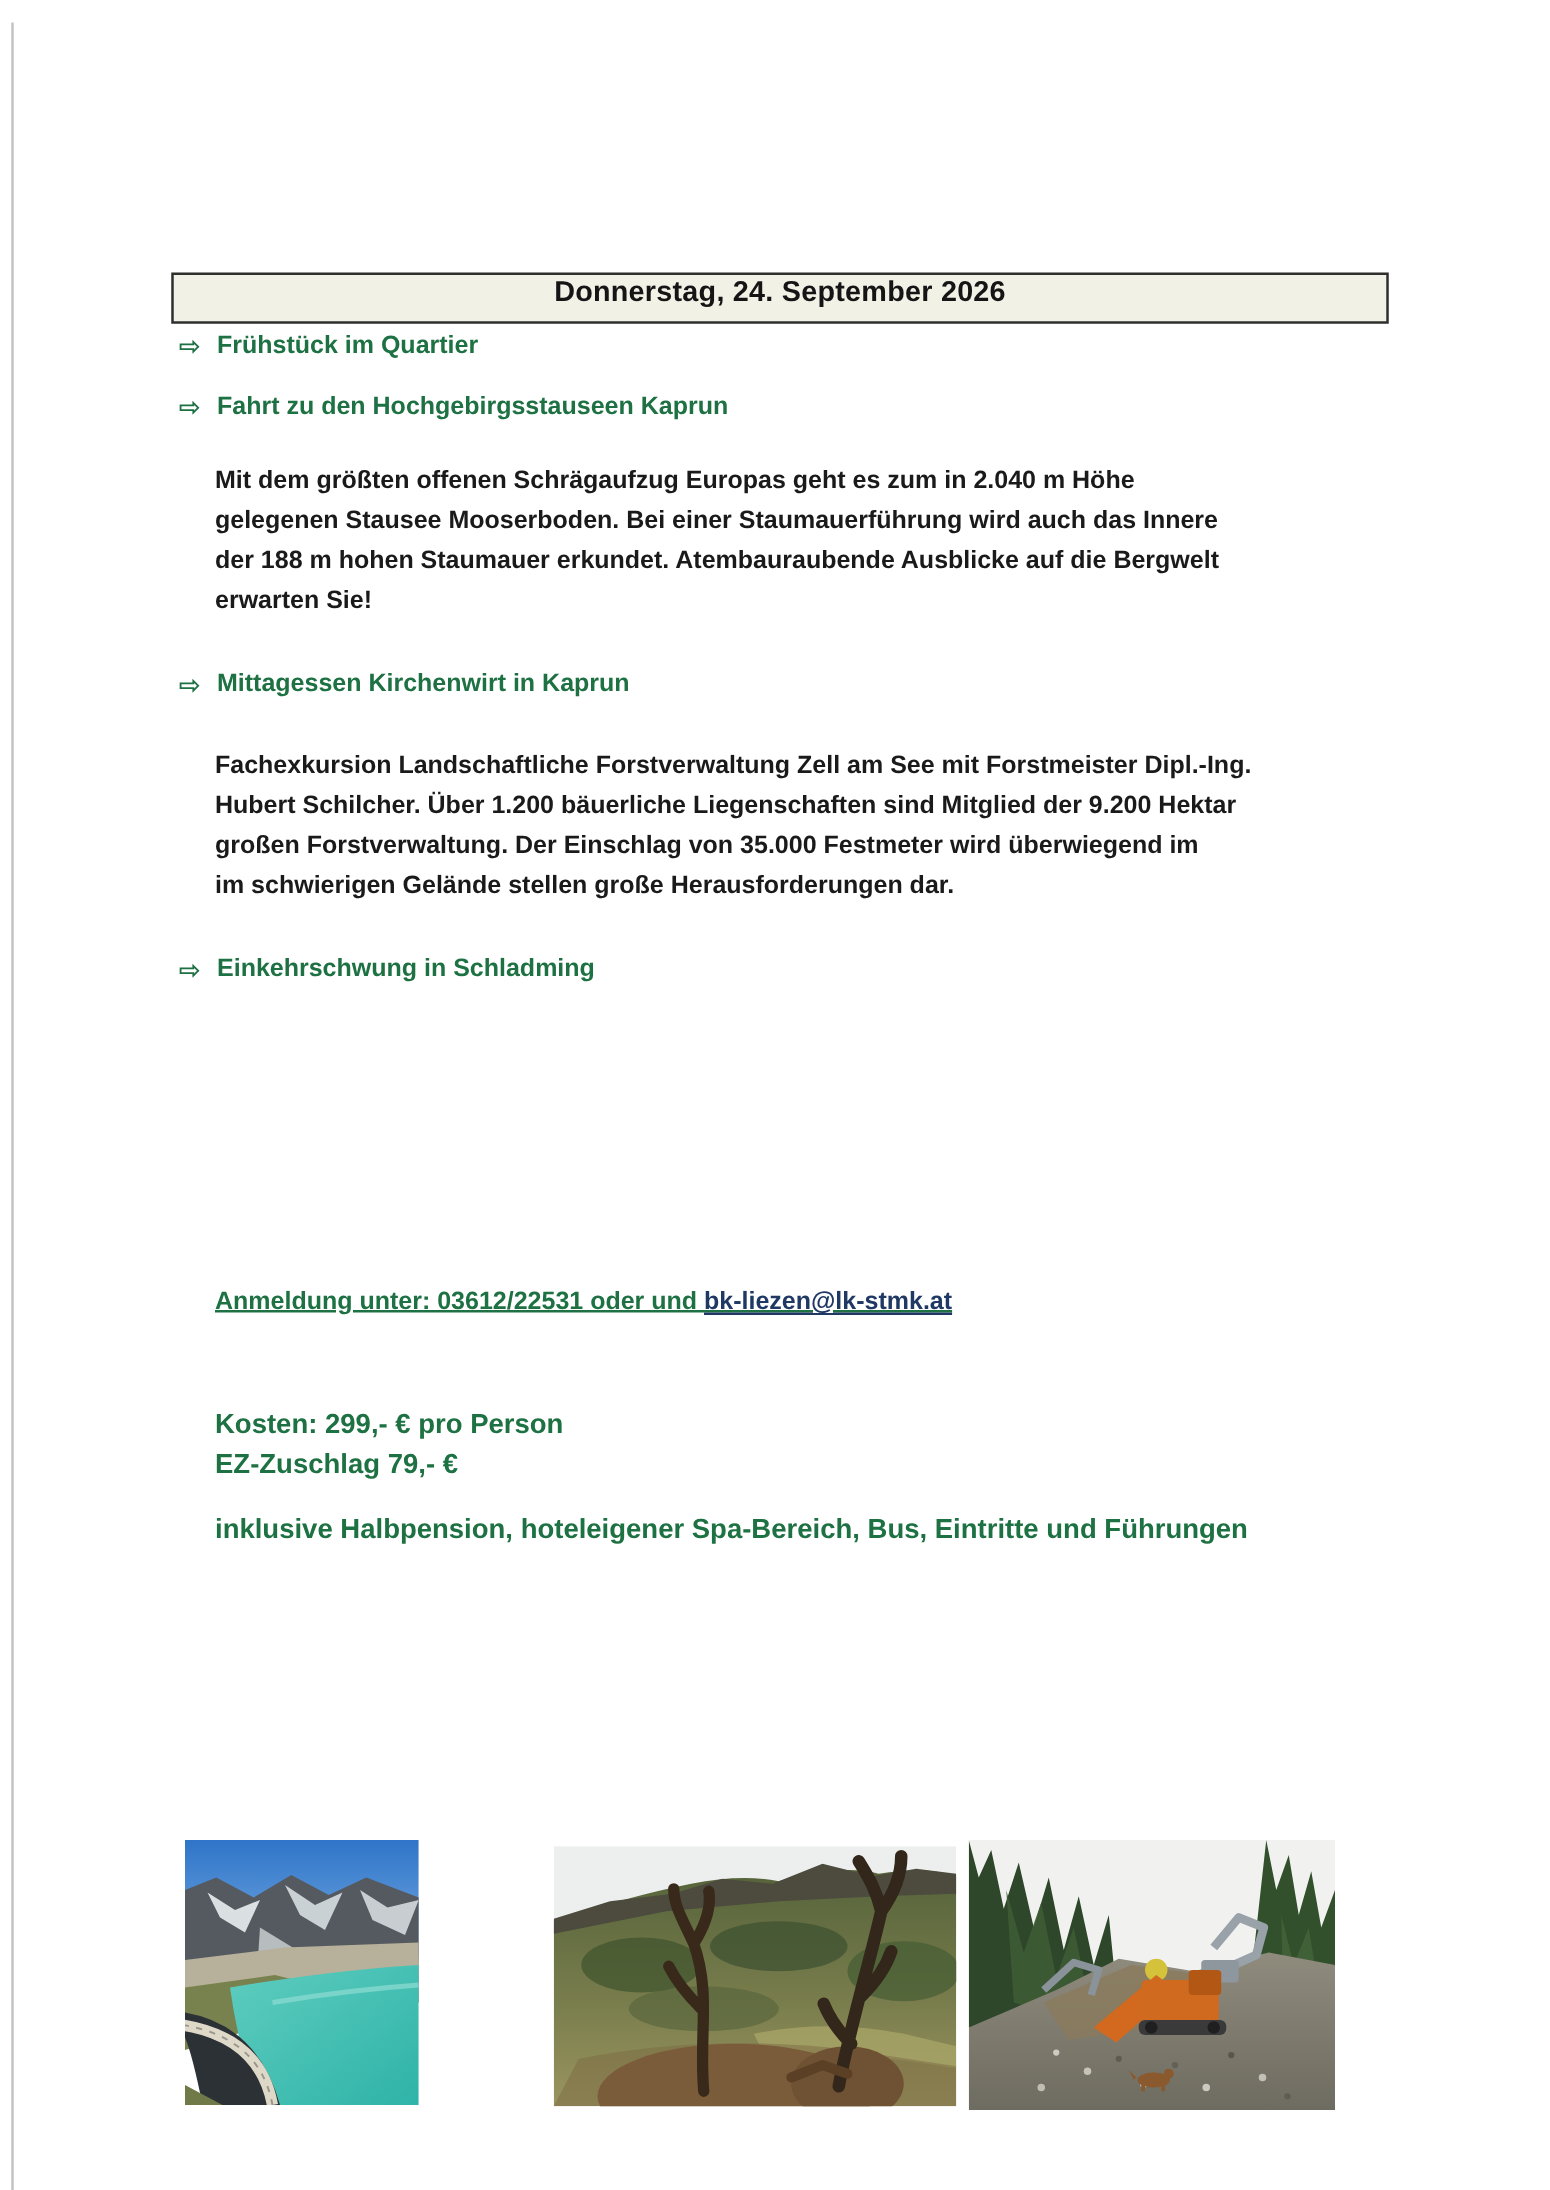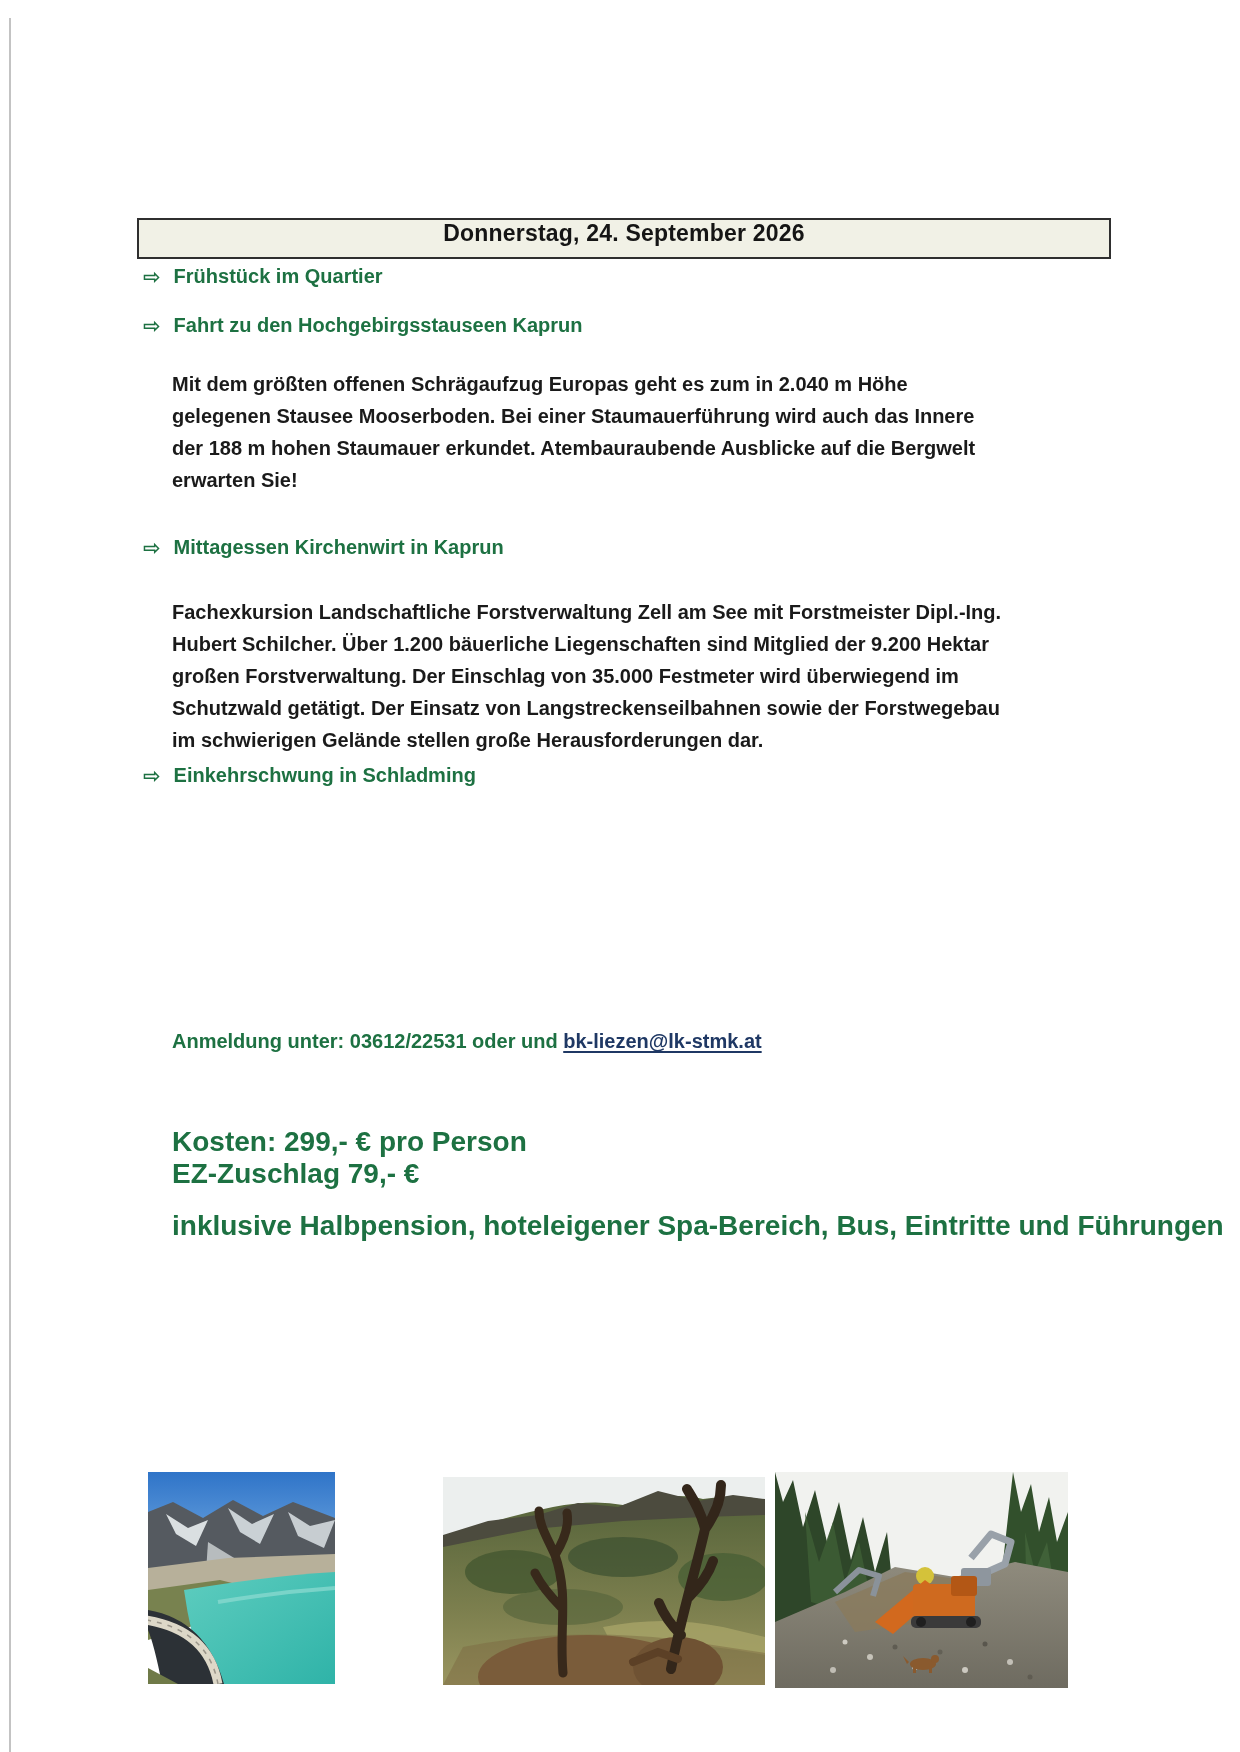--- a/index.html
+++ b/index.html
@@ -35,29 +35,29 @@
     font-family:"DejaVu Sans", sans-serif;
     font-size:21px;line-height:20px;color:#1d7142;
   }
   .para{
     position:absolute;left:172px;width:940px;
     font-size:20px;line-height:32px;color:#1a1a1a;
   }
   .para .line{white-space:nowrap;}
   .reg-line{
     position:absolute;left:172px;top:1030px;
-    font-size:20px;color:#1d7142;white-space:nowrap;
+    font-size:20px;color:#1d7142;white-space:nowrap;text-decoration:underline;
   }
   .reg-line a{
     color:#1f3864;text-decoration:underline;text-underline-offset:3px;
     font-weight:700;
   }
   .cost-line{
     position:absolute;left:172px;
-    font-size:28px;color:#1d7142;white-space:nowrap;
+    font-size:22px;color:#1d7142;white-space:nowrap;
   }
   .photo{
     position:absolute;display:block;
   }
   .photo svg{display:block;width:100%;height:100%;}
 </style>
 </head>
 <body>
 
 <div class="page">
@@ -87,21 +87,20 @@
 
   <div class="bullet" style="top:536px;">
     <span class="arrow">⇨</span>
     <span>Mittagessen Kirchenwirt in Kaprun</span>
   </div>
 
   <div class="para" style="top:596px;">
     <div class="line">Fachexkursion Landschaftliche Forstverwaltung Zell am See mit Forstmeister Dipl.-Ing.</div>
     <div class="line">Hubert Schilcher. Über 1.200 bäuerliche Liegenschaften sind Mitglied der 9.200 Hektar</div>
     <div class="line">großen Forstverwaltung. Der Einschlag von 35.000 Festmeter wird überwiegend im</div>
-    <div class="line">Schutzwald getätigt. Der Einsatz von Langstreckenseilbahnen sowie der Forstwegebau</div>
     <div class="line">im schwierigen Gelände stellen große Herausforderungen dar.</div>
   </div>
 
   <div class="bullet" style="top:764px;">
     <span class="arrow">⇨</span>
     <span>Einkehrschwung in Schladming</span>
   </div>
 
   <div class="reg-line">
     <span>Anmeldung unter: 03612/22531 oder und </span><a href="#">bk-liezen@lk-stmk.at</a>

